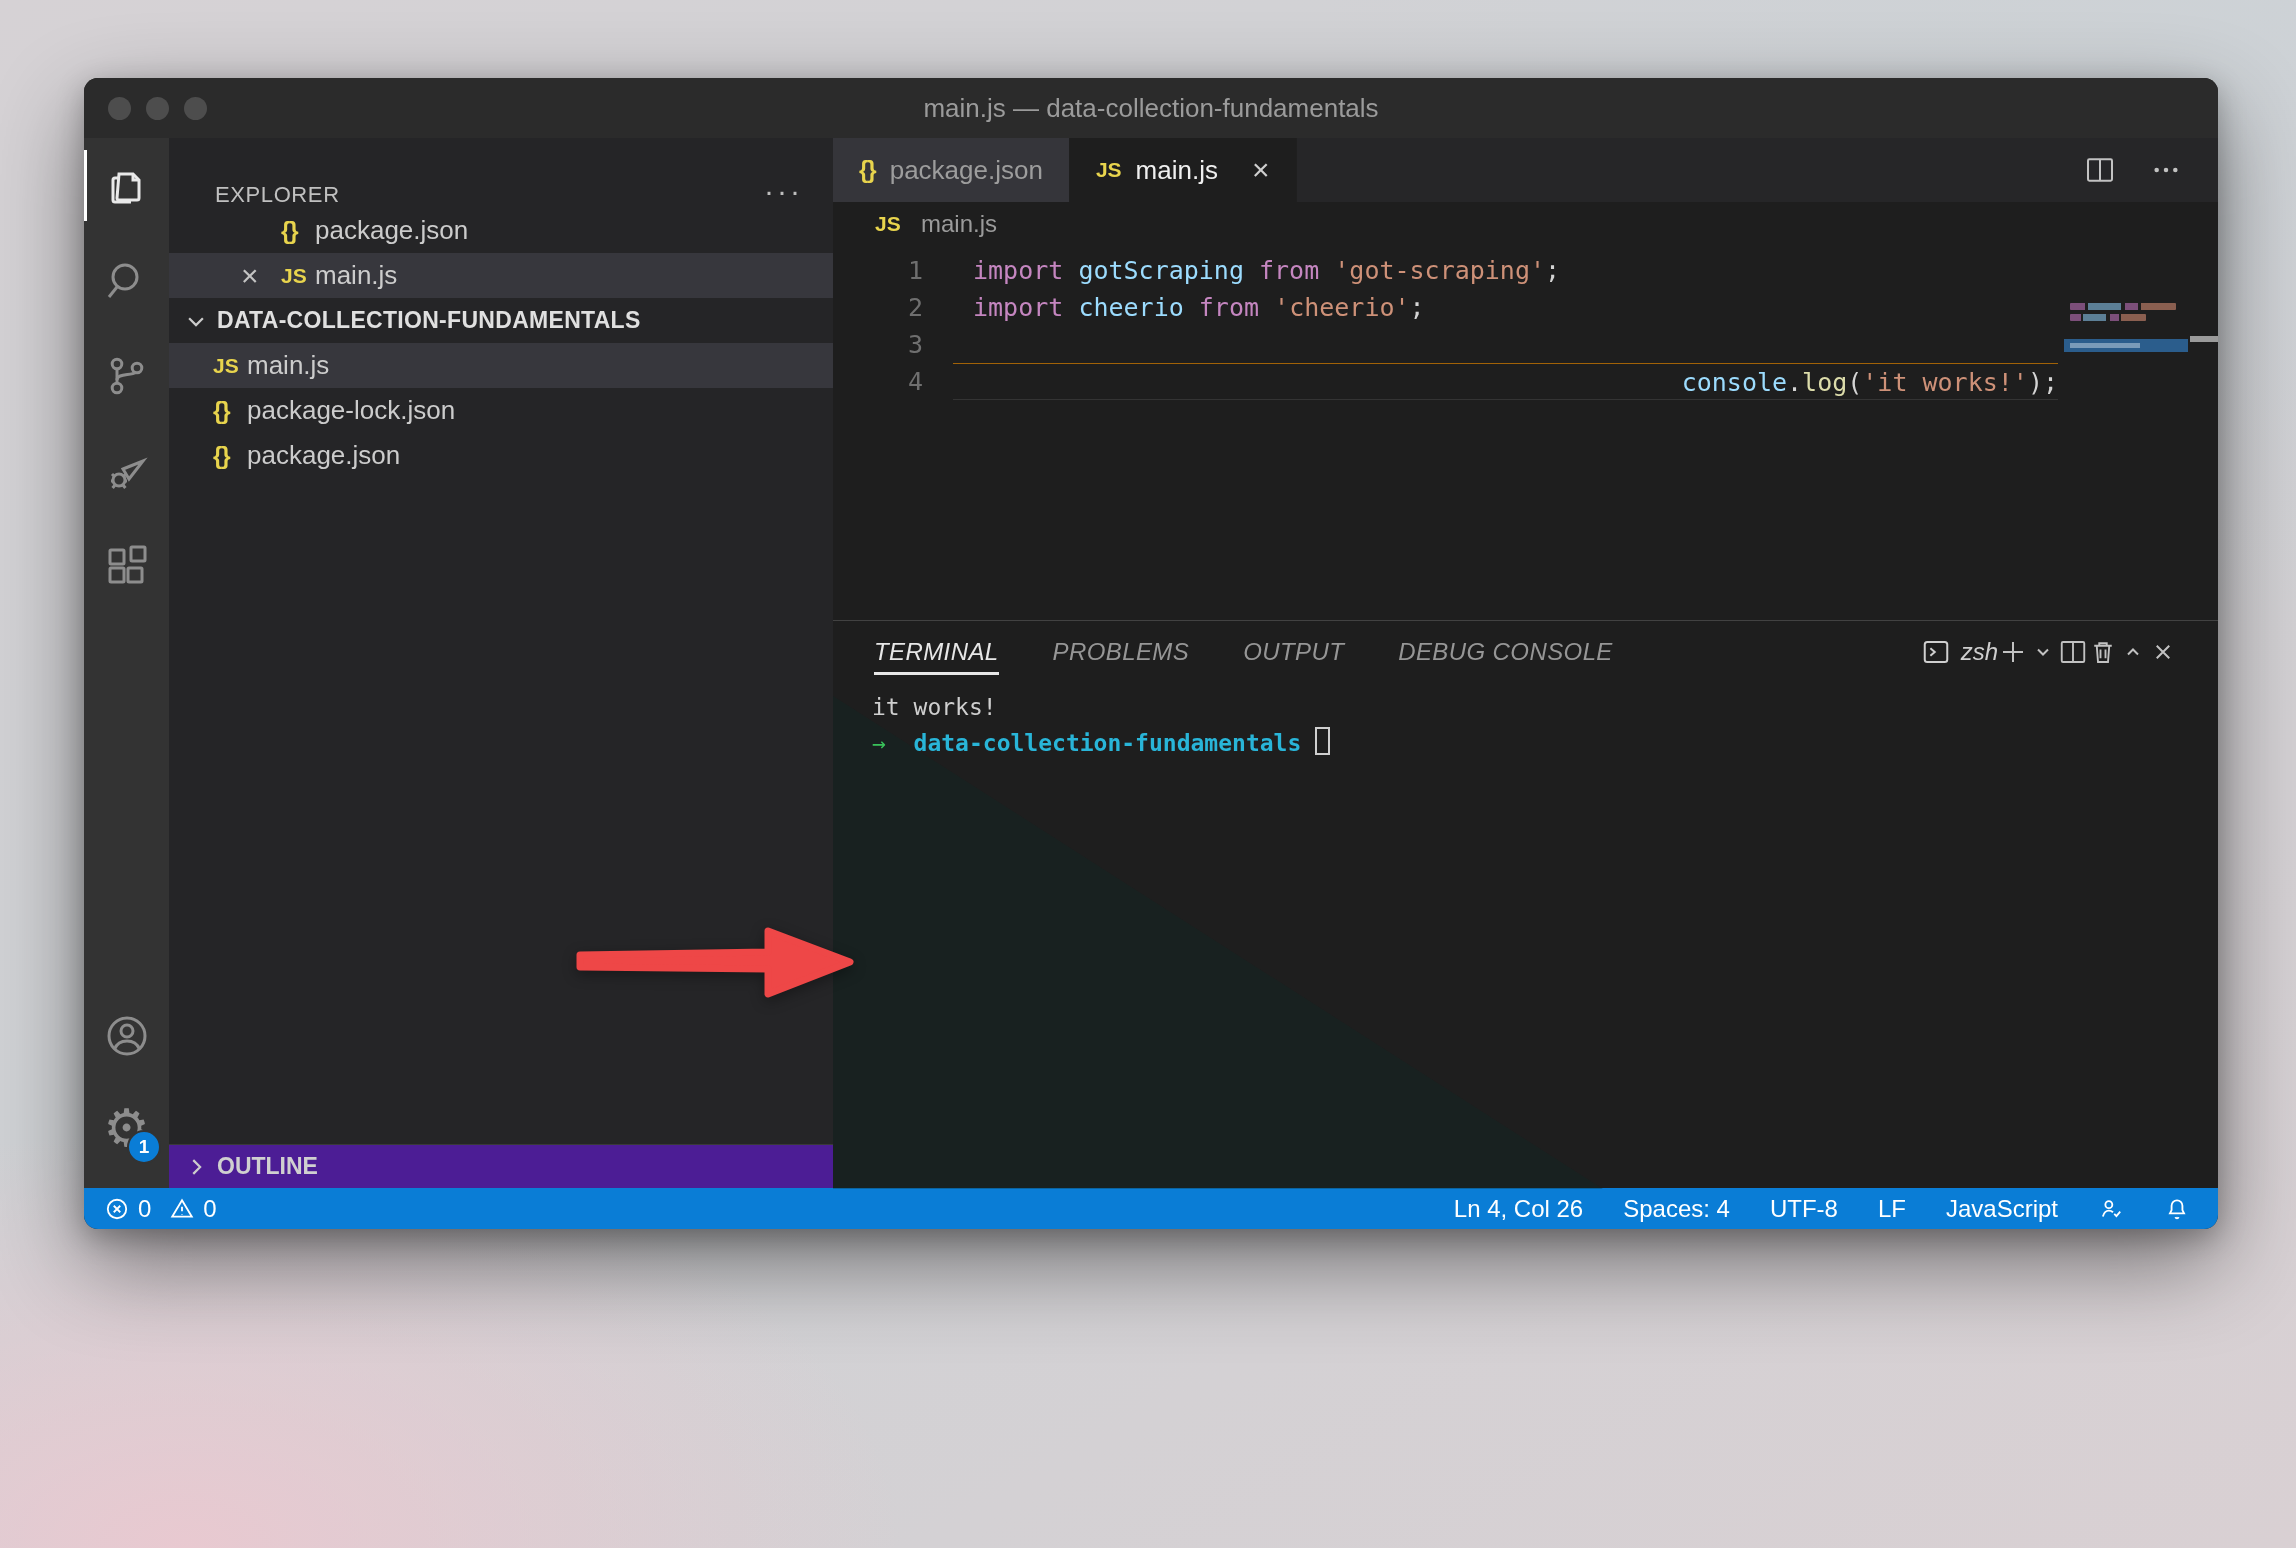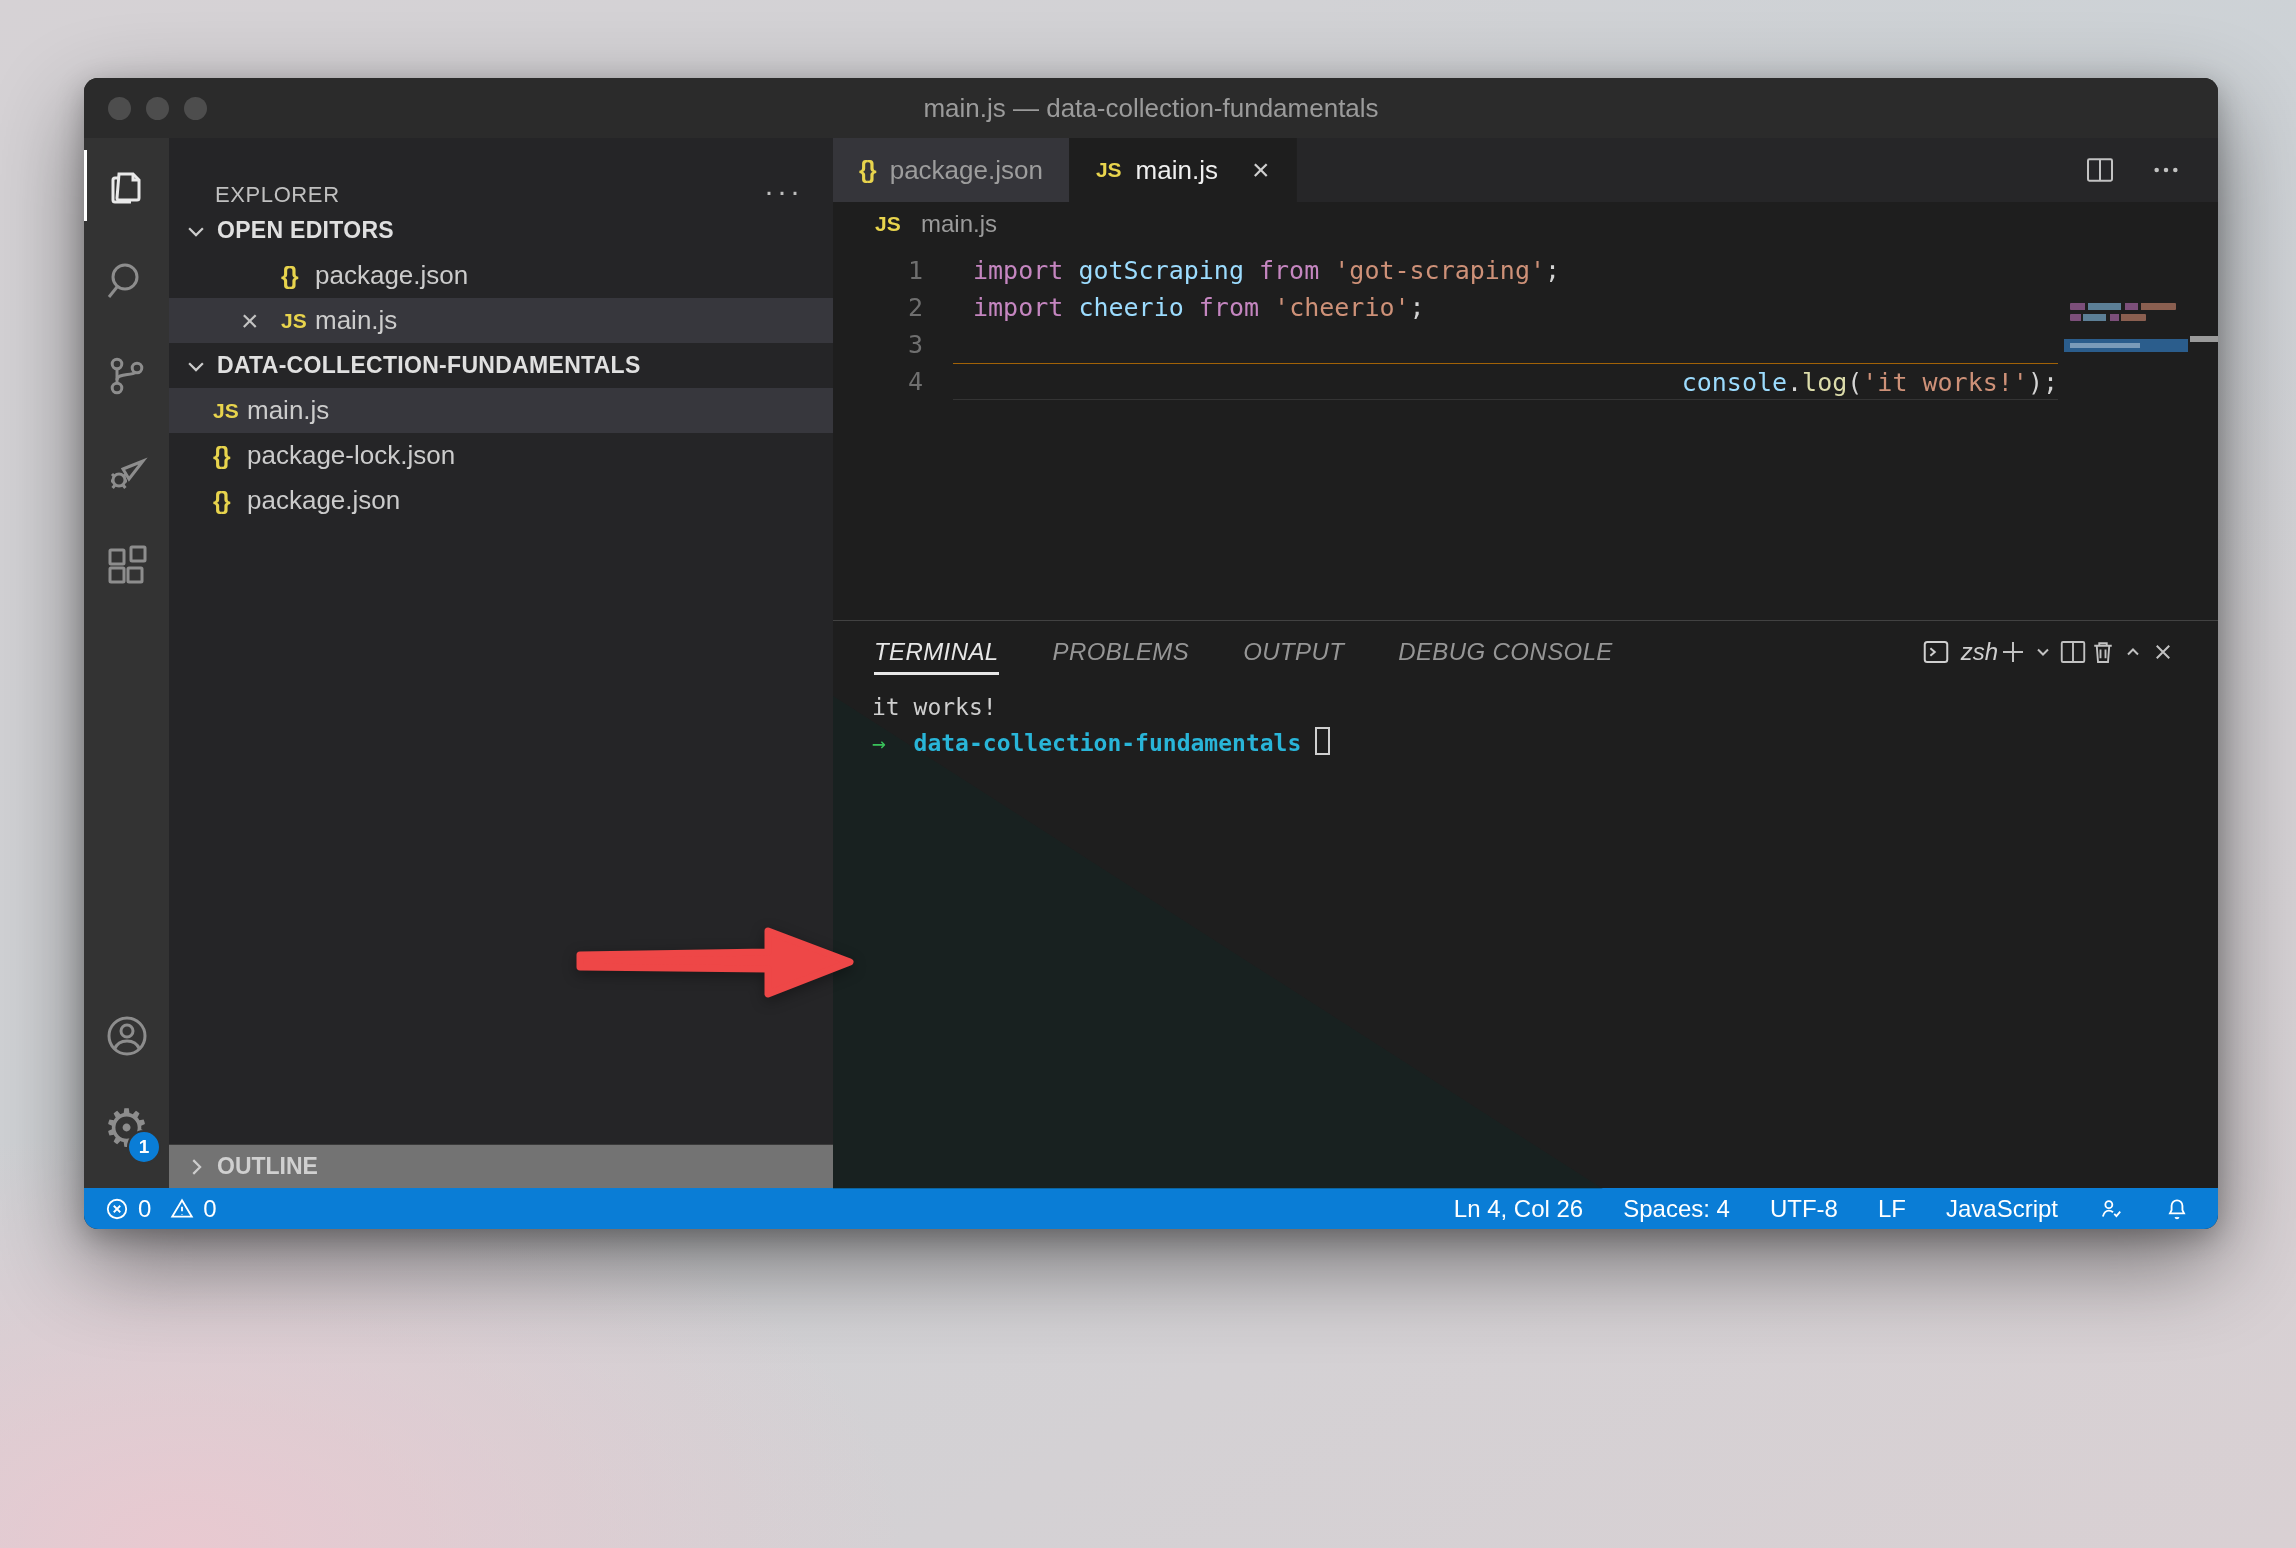--- a/index.html
+++ b/index.html
@@ -46,21 +46,21 @@
   .sb-section .chev { margin-right:10px; }
   .chev svg { width:22px; height:22px; display:block; }
   .oe-row { padding-left:72px; }
   .oe-close { width:40px; color:#c3c3c3; font-size:30px; line-height:1; }
   .oe-close.hidden-slot { visibility:hidden; }
   .tree-row { padding-left:44px; }
   .slot { width:32px; display:flex; align-items:center; }
   .fi { width:34px; flex:0 0 auto; display:flex; align-items:center; font-weight:700; }
   .fi-json { color:#e8d44d; font-size:24px; letter-spacing:-1px; }
   .fi-js { color:#e8d44d; font-size:21px; font-style:normal; }
-  .outline-row { position:absolute; left:0; right:0; bottom:0; height:44px; border-top:1px solid #3a3a3a; display:flex; align-items:center; padding-left:16px; font-weight:700; font-size:23px; color:#d0d0d0; background:#737373; cursor:pointer; }
+  .outline-row { position:absolute; left:0; right:0; bottom:0; height:44px; border-top:1px solid #3a3a3a; display:flex; align-items:center; padding-left:16px; font-weight:700; font-size:23px; color:#d0d0d0; background:#4c1d95; cursor:pointer; }
   .outline-row .chev { margin-right:10px; }
   
   .editorcol { flex:1 1 auto; display:flex; flex-direction:column; min-width:0; background:#1e1e1e; }
   .tabbar { height:64px; background:#262628; display:flex; flex:0 0 auto; align-items:stretch; }
   .tab { display:flex; align-items:center; padding:0 26px; font-size:26px; gap:14px; border-right:1px solid #1f1f1f; cursor:pointer; }
   .tab .fi { width:auto; }
   .tab.inactive { background:#35353a; color:#9d9d9d; }
   .tab.active { background:#1e1e1e; color:#f0f0f0; }
   .tab-close { margin-left:20px; font-size:30px; color:#cfcfcf; line-height:1; }
   .tabbar-actions { margin-left:auto; display:flex; align-items:center; gap:34px; padding-right:36px; color:#c2c2c2; }
@@ -173,28 +173,20 @@
         </div>
       </div>
     </div>
 
     <div class="sidebar">
       <div class="sb-header">
         <span class="sb-header-label">EXPLORER</span>
         <span class="sb-header-more">···</span>
       </div>
 
-      <div class="sb-row sb-section">
-        <span class="chev">
-          <svg viewBox="0 0 16 16" fill="none" stroke="#cccccc" stroke-width="1.6">
-              <path d="M3 6 L8 11 L13 6"></path>
-            </svg>
-        </span>
-        <span>OPEN EDITORS</span>
-      </div>
       <div id="open-editors-list">
           <div class="sb-row oe-row">
             <span class="oe-close hidden-slot">×</span>
             <span class="fi fi-json">{}</span>
             <span>package.json</span>
           </div>
           <div class="sb-row oe-row selected">
             <span class="oe-close">×</span>
             <span class="fi fi-js">JS</span>
             <span>main.js</span>

